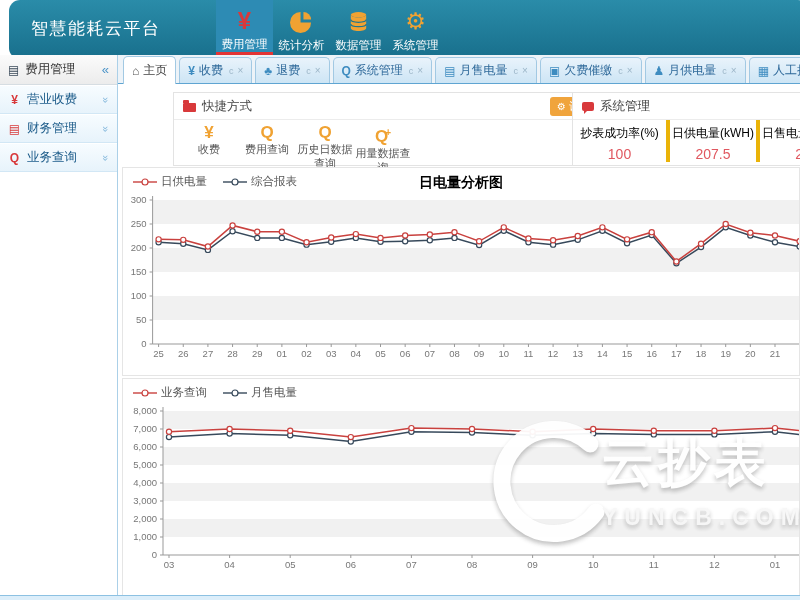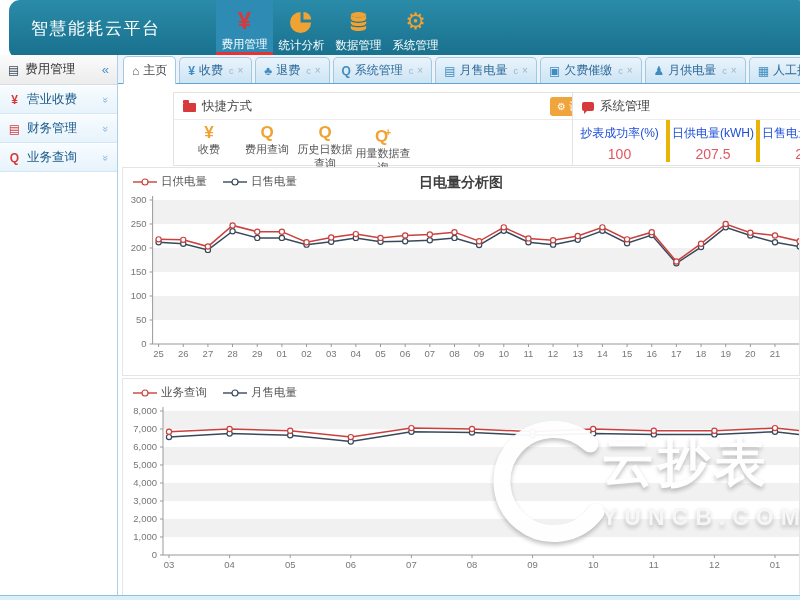--- a/index.html
+++ b/index.html
@@ -60,31 +60,31 @@
     font-size:11px;padding:2px 7px;border-radius:3px;cursor:pointer;}
   .settings-btn .g{font-size:10px;color:#fff;}
   .sc-body{display:flex;padding:3px 6px;}
   .sc-item{width:58px;text-align:center;cursor:pointer;}
   .sc-icon{font-size:17px;font-weight:bold;color:var(--icon-orange);line-height:20px;}
   .sc-icon.plus::after{content:"+";font-size:10px;vertical-align:6px;margin-left:-3px;}
   .sc-label{font-size:11px;color:#555;line-height:1.25;}
   .ind-body{display:flex;}
   .ind-col{width:93px;text-align:center;padding-top:5px;}
   .ind-col + .ind-col{border-left:4px solid #eab308;width:90px;}
-  .ind-label{font-size:12px;color:#1d4ed8;white-space:nowrap;}
+  .ind-label{font-size:12px;color:#000000;white-space:nowrap;}
   .ind-value{font-size:14px;color:var(--value-pink);margin-top:4px;}
 
   
   .chart-panel{position:absolute;left:4px;width:678px;background:#fff;border:1px solid #e5e5e5;}
   #chart-panel-0{top:112px;height:209px;}
   #chart-panel-1{top:323px;height:230px;}
   .chart-head{position:relative;height:26px;padding:6px 10px 0;}
   .legend{display:flex;gap:16px;align-items:center;}
   .legend-item{display:flex;align-items:center;gap:4px;font-size:11.5px;color:#555;cursor:pointer;}
-  .chart-title{position:absolute;left:0;right:0;top:6px;text-align:center;font-size:14px;font-weight:bold;color:#404040;pointer-events:none;}
+  .chart-title{position:absolute;left:0;right:0;top:6px;text-align:center;font-size:14px;font-weight:bold;color:#000000;pointer-events:none;}
   svg.chart{display:block;font-family:"Liberation Sans","DejaVu Sans",sans-serif;}
 
   
   .watermark{position:absolute;left:486px;top:418px;display:flex;align-items:flex-start;z-index:5;opacity:.95;
     pointer-events:none;filter:drop-shadow(0 3px 2px rgba(140,140,140,.55));}
   .wm-text{margin-left:-12px;padding-top:10px;}
   .wm-cn{font-size:52px;font-weight:bold;color:#fff;letter-spacing:4px;}
   .wm-en{font-size:23px;font-weight:bold;color:#f7f7f7;letter-spacing:7px;margin-top:6px;}
 
   .footer-strip{position:absolute;left:0;right:0;bottom:0;height:5px;background:#dceefa;border-top:1px solid #8cc1e2;z-index:9;}
@@ -261,21 +261,21 @@
             <line x1="0" y1="5" x2="24" y2="5" stroke-width="1.4" stroke="#c9413e"></line>
               <circle cx="12" cy="5" r="3" fill="#fff" stroke-width="1.2" stroke="#c9413e"></circle>
           </svg>
           <span>日供电量</span>
         </span>
         <span class="legend-item">
           <svg width="24" height="10">
             <line x1="0" y1="5" x2="24" y2="5" stroke-width="1.4" stroke="#37495b"></line>
               <circle cx="12" cy="5" r="3" fill="#fff" stroke-width="1.2" stroke="#37495b"></circle>
           </svg>
-          <span>日售电量</span>
+          <span>综合报表</span>
         </span>
       </div>
       <div class="chart-title">日电量分析图</div>
     </div>
     <svg class="chart" width="676" height="177">
         <rect x="29.6" y="6" width="646.4" height="24" fill="#f1f1f1"></rect>
         <rect x="29.6" y="54" width="646.4" height="24" fill="#f1f1f1"></rect>
         <rect x="29.6" y="102" width="646.4" height="24" fill="#f1f1f1"></rect>
         <line x1="26.6" y1="150" x2="29.6" y2="150" stroke="#999999"></line>
         <text x="23.6" y="153" text-anchor="end" font-size="9.5" fill="#777">0</text>

